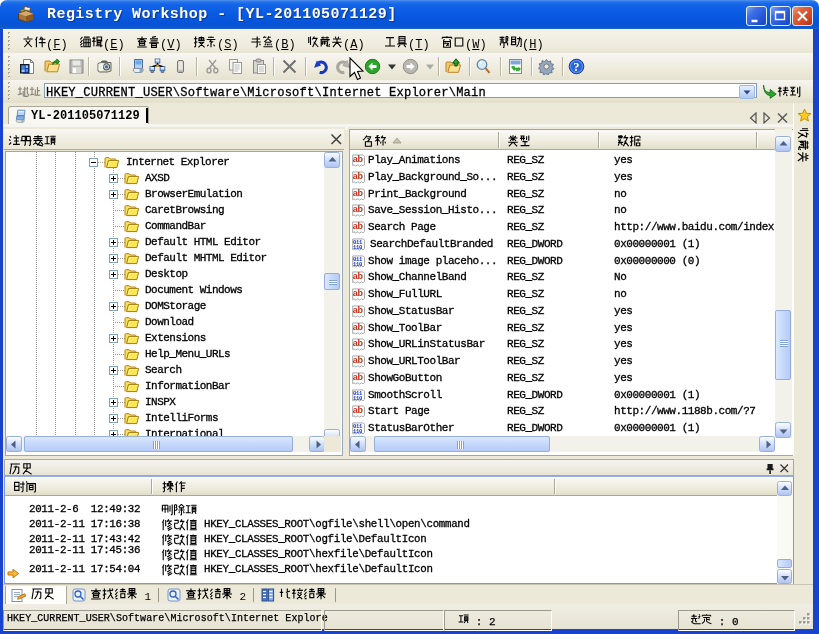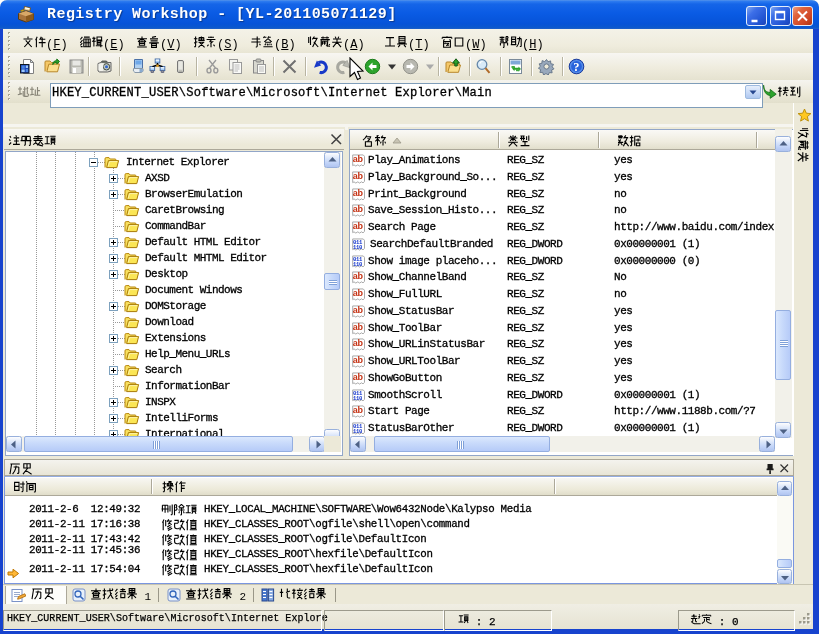--- a/index.html
+++ b/index.html
@@ -21,21 +21,21 @@
 #menubar{left:3px;top:29px;width:810px;height:24px;background:linear-gradient(180deg,#F4F2E8 0%,#EFECDD 70%,#E8E5D4 100%)}
 .grip{position:absolute;width:3px;background-image:radial-gradient(circle at 1.5px 1.5px,#fff 0.8px,transparent 1px),radial-gradient(circle at 1px 1px,#A8A594 0.9px,transparent 1.1px);background-size:3px 4px}
 .menuitem{position:absolute;top:7px;height:16px;color:#000;font-size:12px;white-space:nowrap}
 .menuitem span.lat{font-family:"Liberation Mono",monospace;font-size:12px}
 
 #toolbar{left:3px;top:53px;width:810px;height:27px;background:linear-gradient(180deg,#F7F6F2 0%,#EFECDE 55%,#E5E2D0 100%)}
 .tsep{position:absolute;top:4px;width:1px;height:19px;background:#B8B4A2;box-shadow:1px 0 0 #fff}
 .ticon{position:absolute;top:5px;width:17px;height:17px}
 
 #addrbar{left:3px;top:80px;width:810px;height:23px;background:linear-gradient(180deg,#F5F4EF 0%,#ECE9D8 60%,#E2DFCC 100%)}
-#combo{position:absolute;left:47px;top:3px;width:713px;height:25px;background:#fff;border:1px solid #7F9DB9}
+#combo{position:absolute;left:41px;top:3px;width:713px;height:15px;background:#fff;border:1px solid #7F9DB9}
 #combo .txt{position:absolute;left:1px;top:2px;font-size:12.1px;letter-spacing:0.2px;color:#000;font-family:"Liberation Mono",monospace;white-space:pre;-webkit-text-stroke:0.3px #000}
 #dropbtn{position:absolute;right:1px;top:1px;width:16px;height:14px;background:linear-gradient(180deg,#E6EEFB 0%,#CBDCF8 50%,#AFC8F0 100%);border:1px solid #9EBADF;border-radius:2px}
 
 #tabbar{left:3px;top:103px;width:810px;height:23px;background:#ECE9D8}
 #tab1{position:absolute;left:5px;top:3px;width:141px;height:20px;background:#F8F7F2;border:1px solid #ACA899;border-bottom:none;border-radius:3px 3px 0 0}
 
 #paneltop{left:3px;top:124px;width:810px;height:6px;background:#F6F5F0}
 #treepanel{left:3px;top:127px;width:342px;height:329px;background:#ECE9D8}
 #treehead{position:absolute;left:1px;top:2px;width:340px;height:21px;background:linear-gradient(180deg,#F8F7F3,#ECE9D8 80%);border-bottom:1px solid #ACA899}
 #treeclient{position:absolute;left:2px;top:24px;width:338px;height:305px;background:#fff;border:1px solid #92A6C8;overflow:hidden}
@@ -481,20 +481,33 @@
     </div>
     <svg class="abs" style="left:759px;top:3px" width="16" height="16" viewBox="0 0 16 16">
         <path fill="#2CA32C" stroke="#17701c" stroke-width=".9" d="M1.6 2.2 C1.8 7.2 4.2 9.3 8.2 9.5 L8.2 6.4 14.2 11.2 8.2 15.3 8.2 12.4 C4 12.3 1.6 8.4 1.6 2.2Z"></path>
       </svg>
     <div class="abs" style="left:774px;top:5px"><svg class="z" width="12" height="12" viewBox="0 0 12 12" fill="none" stroke="#000" stroke-width="1.1">
           <use href="#g-zhuan"></use>
         </svg><svg class="z" width="12" height="12" viewBox="0 0 12 12" fill="none" stroke="#000" stroke-width="1.1">
           <use href="#g-dao"></use>
         </svg></div>
   </div>
+  <div class="abs" id="tabbar">
+    <div id="tab1"></div>
+    <svg class="abs" style="left:12px;top:6px" width="15" height="16" viewBox="0 0 17 17">
+        <use href="#g-comp"></use>
+      </svg>
+    <div class="abs" style="left:28px;top:6px;font:bold 12px 'Liberation Mono',monospace;letter-spacing:0.05px;color:#000">YL-201105071129</div>
+    <div class="abs" style="left:143px;top:5px;width:1.6px;height:15px;background:#000"></div>
+    <svg class="abs" style="left:745px;top:9px" width="44" height="12" fill="none" stroke="#555" stroke-width="1.2">
+        <path d="M8 1 2.5 6 8 11zM8 1 8 11" fill="none"></path>
+        <path d="M16 1 21.5 6 16 11zM16 1 16 11"></path>
+        <path stroke-width="1.4" d="M30 1.5 39 10.5M39 1.5 30 10.5"></path>
+      </svg>
+  </div>
   <div class="abs" id="paneltop"></div>
   <div class="abs" id="treepanel">
     <div id="treehead"></div>
     <div class="abs" style="left:5px;top:7px;color:#000"><svg class="z" width="12" height="12" viewBox="0 0 12 12" fill="none" stroke="#000" stroke-width="1.1">
           <use href="#g-zhu2"></use>
         </svg><svg class="z" width="12" height="12" viewBox="0 0 12 12" fill="none" stroke="#000" stroke-width="1.1">
           <use href="#g-ce"></use>
         </svg><svg class="z" width="12" height="12" viewBox="0 0 12 12" fill="none" stroke="#000" stroke-width="1.1">
           <use href="#g-biao"></use>
         </svg><svg class="z" width="12" height="12" viewBox="0 0 12 12" fill="none" stroke="#000" stroke-width="1.1">
@@ -860,21 +873,20 @@
       <div class="abs" style="left:549px;top:1px;width:1px;height:15px;background:#ACA899;box-shadow:1px 0 0 #fff"></div>
     </div>
         <div class="histrow" style="left:24px;top:25px;line-height:15px">2011-2-6  12:49:32</div>
     <div class="abs" style="left:156px;top:26px"><svg class="z" width="12" height="12" viewBox="0 0 12 12" fill="none" stroke="#000" stroke-width="1.1">
           <use href="#g-shan"></use>
         </svg><svg class="z" width="12" height="12" viewBox="0 0 12 12" fill="none" stroke="#000" stroke-width="1.1">
           <use href="#g-chu"></use>
         </svg><svg class="z" width="12" height="12" viewBox="0 0 12 12" fill="none" stroke="#000" stroke-width="1.1">
           <use href="#g-xiang"></use>
         </svg></div>
-    <div class="histrow" style="left:199px;top:25px;line-height:15px">HKEY_LOCAL_MACHINE\SOFTWARE\Wow6432Node\Kalypso Media</div>
     <div class="histrow" style="left:24px;top:40px;line-height:15px">2011-2-11 17:16:38</div>
     <div class="abs" style="left:156px;top:41px"><svg class="z" width="12" height="12" viewBox="0 0 12 12" fill="none" stroke="#000" stroke-width="1.1">
           <use href="#g-xiu"></use>
         </svg><svg class="z" width="12" height="12" viewBox="0 0 12 12" fill="none" stroke="#000" stroke-width="1.1">
           <use href="#g-gai"></use>
         </svg><svg class="z" width="12" height="12" viewBox="0 0 12 12" fill="none" stroke="#000" stroke-width="1.1">
           <use href="#g-zhi2"></use>
         </svg></div>
     <div class="histrow" style="left:199px;top:40px;line-height:15px">HKEY_CLASSES_ROOT\ogfile\shell\open\command</div>
     <div class="histrow" style="left:24px;top:55px;line-height:15px">2011-2-11 17:43:42</div>

